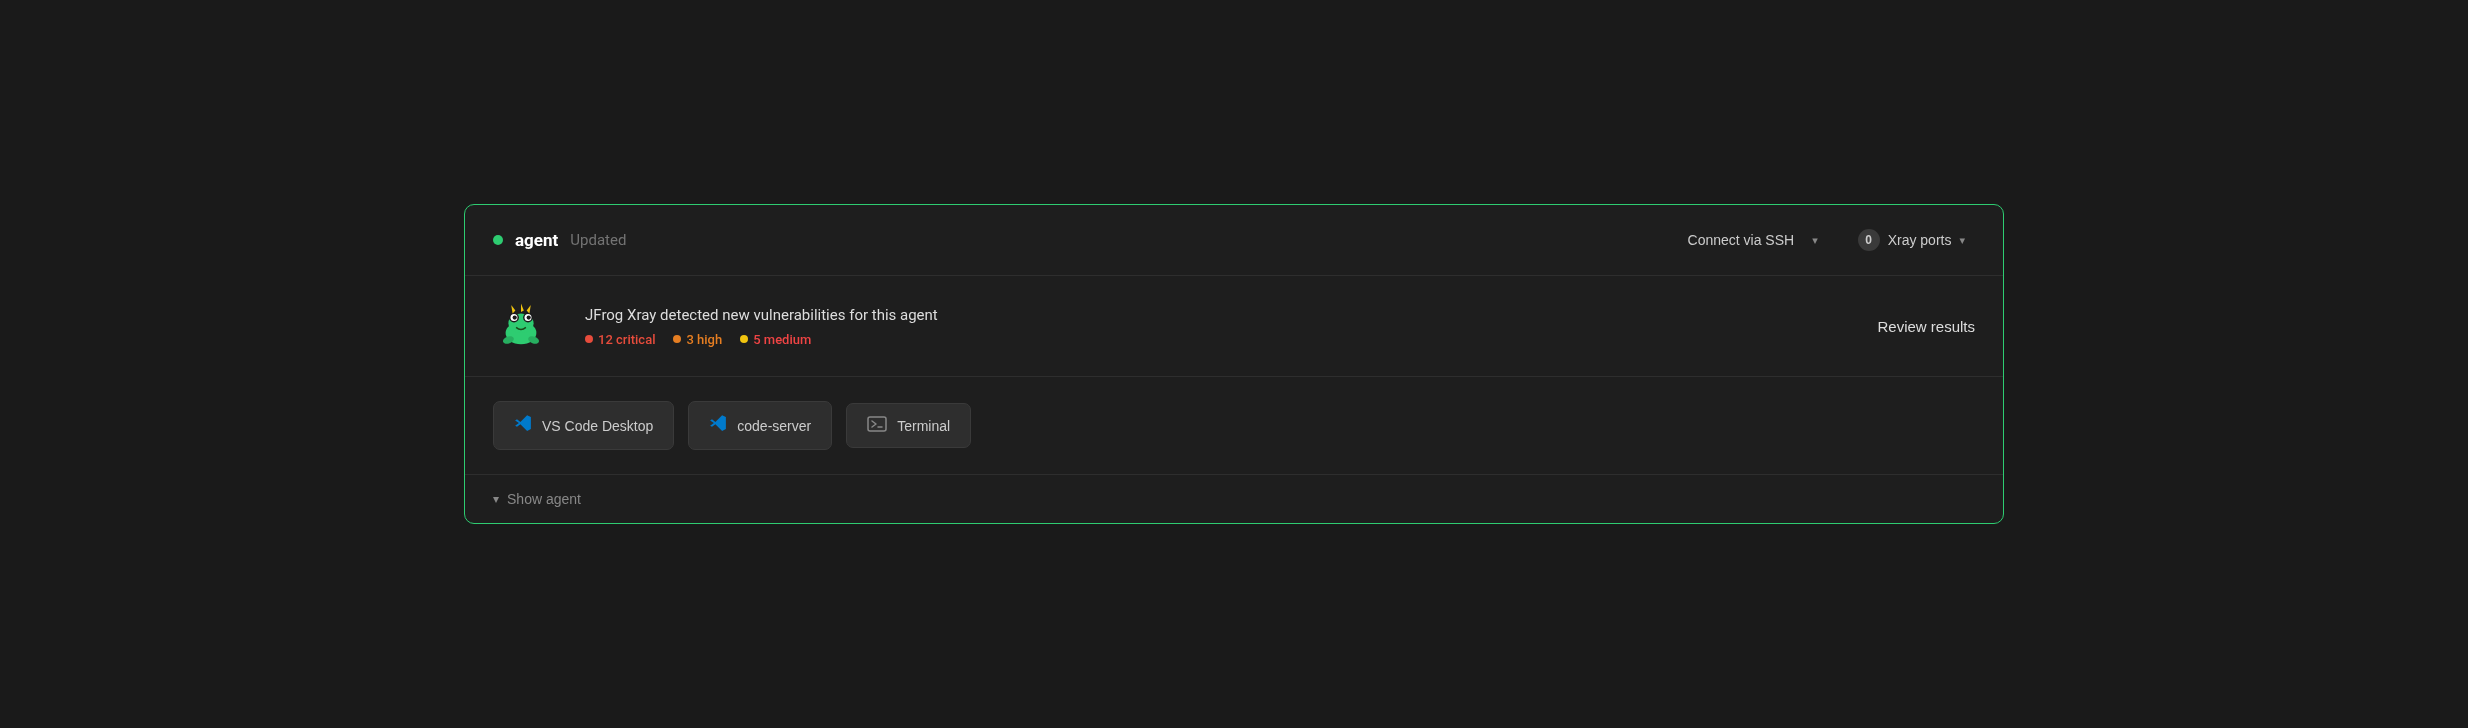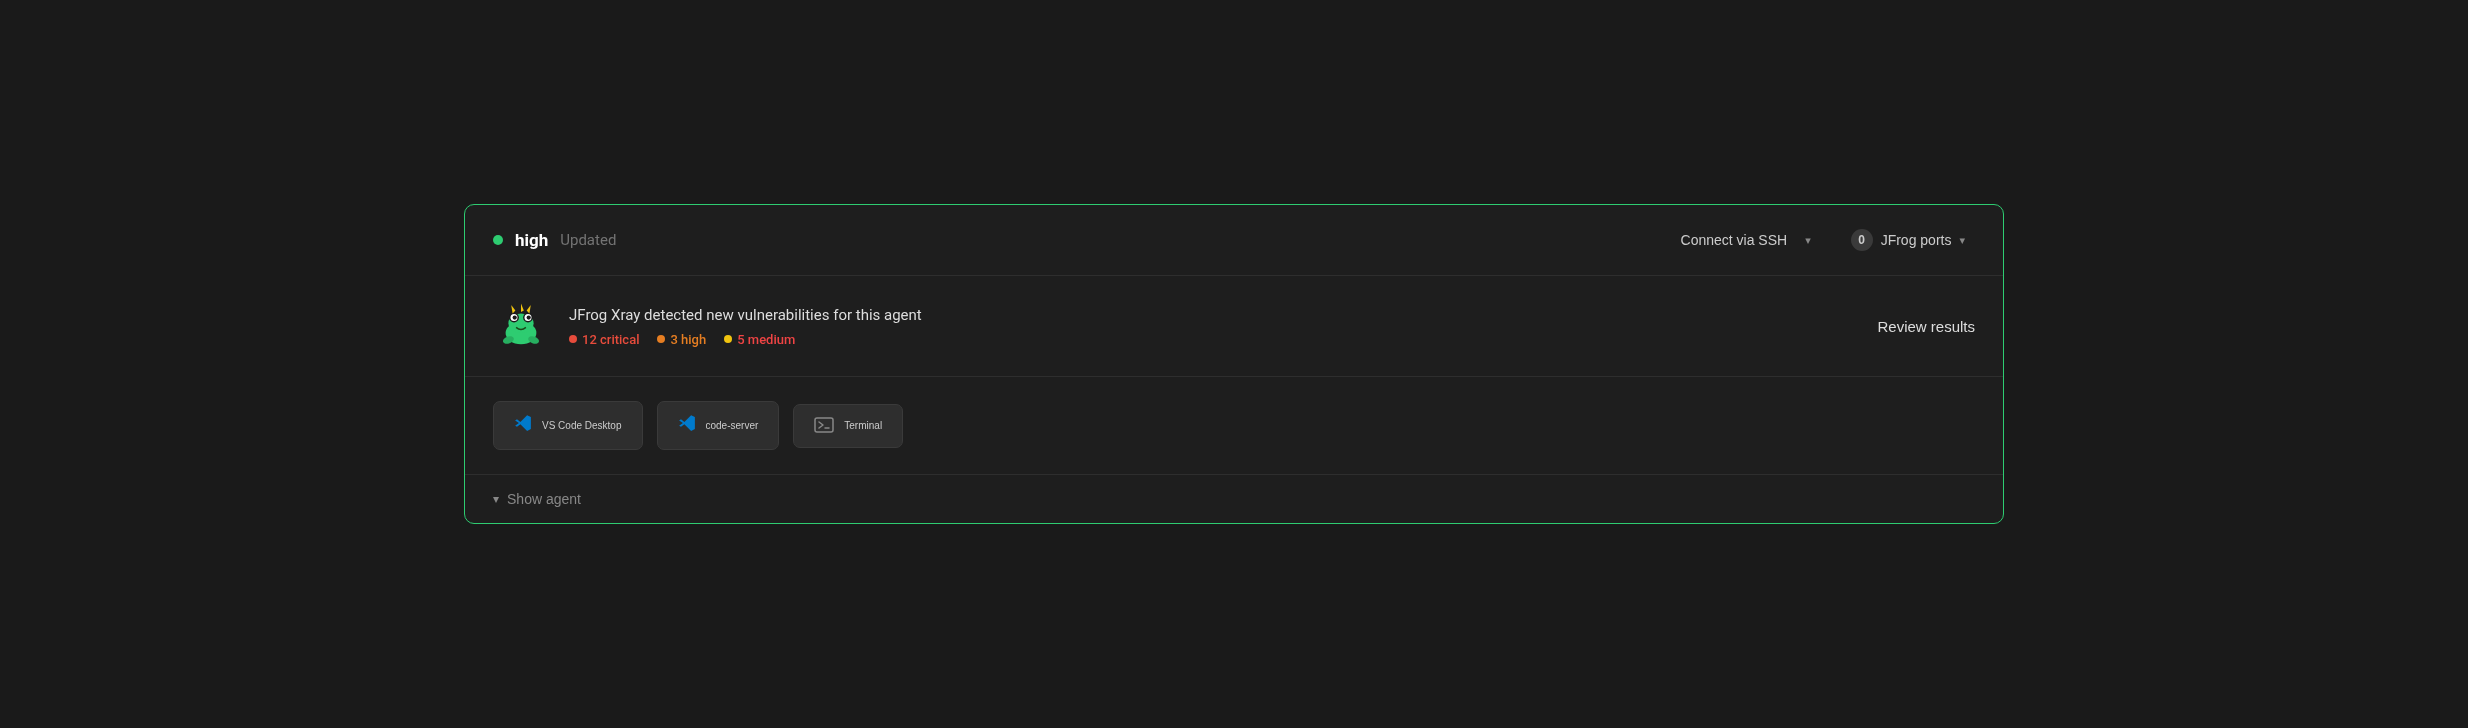--- a/index.html
+++ b/index.html
@@ -115,21 +115,21 @@
       align-items: center;
       justify-content: space-between;
       padding: 22px 28px;
       border-bottom: 1px solid #2e2e2e;
       background-color: #1e1e1e;
     }
 
     .alert-left {
       display: flex;
       align-items: center;
-      gap: 20px;
+      gap: 36px;
     }
 
     .alert-content {
       display: flex;
       flex-direction: column;
       gap: 8px;
     }
 
     .alert-title {
       font-size: 15px;
@@ -185,21 +185,21 @@
       border-bottom: 1px solid #2e2e2e;
     }
 
     .tool-btn {
       display: flex;
       align-items: center;
       gap: 10px;
       background-color: #2e2e2e;
       border: 1px solid #3a3a3a;
       color: #cccccc;
-      font-size: 10px;
+      font-size: 14px;
       cursor: pointer;
       padding: 12px 20px;
       border-radius: 7px;
       font-weight: 500;
       transition: background 0.15s;
     }
 
     .vscode-icon {
       color: #007acc;
       font-size: 18px;
@@ -236,31 +236,31 @@
     }
   </style>
 </head>
 <body>
 
 <div class="container">
 
   <div class="header-row">
     <div class="header-left">
       <div class="status-dot"></div>
-      <span class="branch-name">high</span>
+      <span class="branch-name">agent</span>
       <span class="updated-text">Updated</span>
     </div>
     <div class="header-right">
       <button class="connect-ssh-btn">
         <span>Connect via SSH</span>
         <span class="chevron-icon">▾</span>
       </button>
       <button class="open-ports-btn">
         <span class="ports-badge">0</span>
-        <span>JFrog ports</span>
+        <span>Xray ports</span>
         <span class="chevron-icon">▾</span>
       </button>
     </div>
   </div>
 
   <div class="alert-row">
     <div class="alert-left">
 
       <svg class="jfrog-svg" viewBox="0 0 80 80" xmlns="http://www.w3.org/2000/svg">
 

